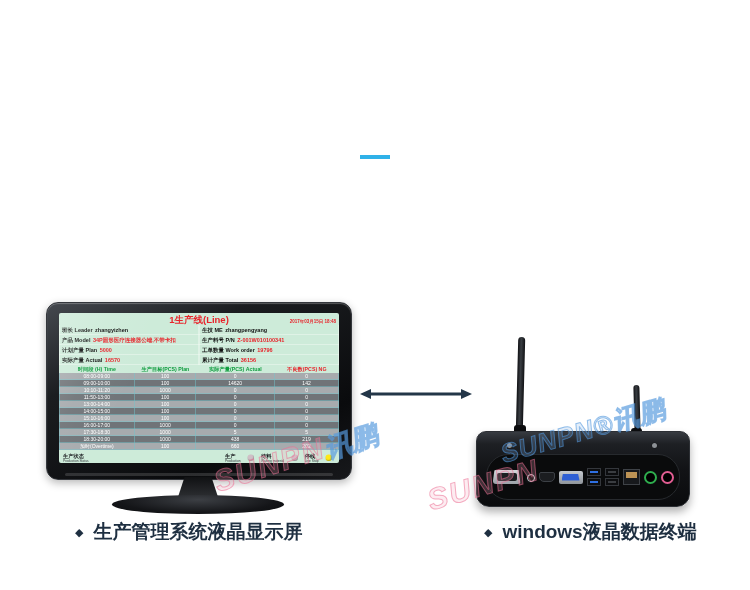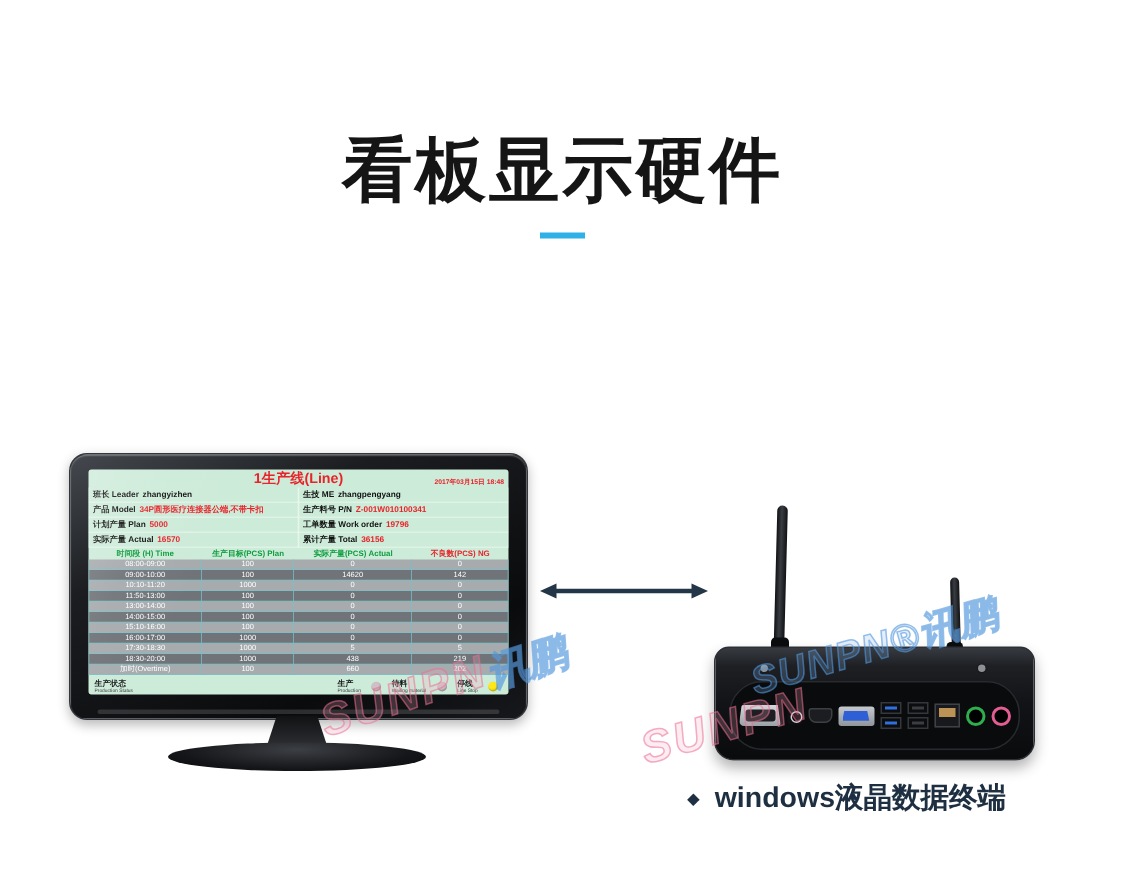--- a/index.html
+++ b/index.html
@@ -100,37 +100,36 @@
   .p-lan{width:15px;height:14px;background:#17191c;border:1px solid #3e4247;position:relative;}
   .p-lan::after{content:"";position:absolute;left:2px;right:2px;top:2px;height:6px;background:#bd9355;}
   .p-audio{width:9px;height:9px;border-radius:50%;background:#000;}
   .p-audio.green{border:2px solid #2fae4e;}
   .p-audio.pink{border:2px solid #e15d92;}
 
   
   .caption{position:absolute;top:519px;font-size:19px;font-weight:600;color:#1e2f41;white-space:nowrap;}
   .caption .bullet{font-size:11px;vertical-align:2px;margin-right:10px;}
   .caption.left{left:75px;}
-  .caption.right{left:458px;}
+  .caption.right{left:484px;}
 
   
   .wm{position:absolute;font-style:italic;font-weight:800;pointer-events:none;white-space:nowrap;}
   .wm-pink{color:rgba(244,170,190,.22);-webkit-text-stroke:1px rgba(235,110,145,.55);}
   .wm-blue{color:rgba(130,180,235,.22);-webkit-text-stroke:1px rgba(80,150,220,.60);}
   .wm1p{left:212px;top:448px;font-size:30px;transform:rotate(-18deg);letter-spacing:2px;}
   .wm1b{left:324px;top:424px;font-size:27px;transform:rotate(-18deg);}
   .wm2b{left:498px;top:414px;font-size:26px;transform:rotate(-16deg);letter-spacing:1px;}
   .wm2p{left:426px;top:468px;font-size:30px;transform:rotate(-16deg);letter-spacing:2px;}
 </style>
 </head>
 <body>
 
 <div id="stage">
 
-  <div class="hero-title">看板显示硬件</div>
   <div class="hero-divider"></div>
 
   <div class="monitor">
     <div class="bezel">
       <div class="screen">
         <div class="sc">
           <div class="sc-title">
             <span class="sc-title-text">1生产线(Line)</span>
             <span class="sc-datetime">2017年03月15日  18:48</span>
           </div>
@@ -275,20 +274,23 @@
             <i></i>
             <i></i>
           </div>
         <div class="port p-lan"></div>
         <div class="port p-audio green"></div>
         <div class="port p-audio pink"></div>
       </div>
     </div>
   </div>
 
+  <div class="caption left">
+    <span class="bullet">◆</span><span>生产管理系统液晶显示屏</span>
+  </div>
   <div class="caption right">
     <span class="bullet">◆</span><span>windows液晶数据终端</span>
   </div>
 
   <div class="wm wm-pink wm1p">SUNPN</div>
   <div class="wm wm-blue wm1b">讯鹏</div>
   <div class="wm wm-blue wm2b">SUNPN®讯鹏</div>
   <div class="wm wm-pink wm2p">SUNPN</div>
 
 </div>

